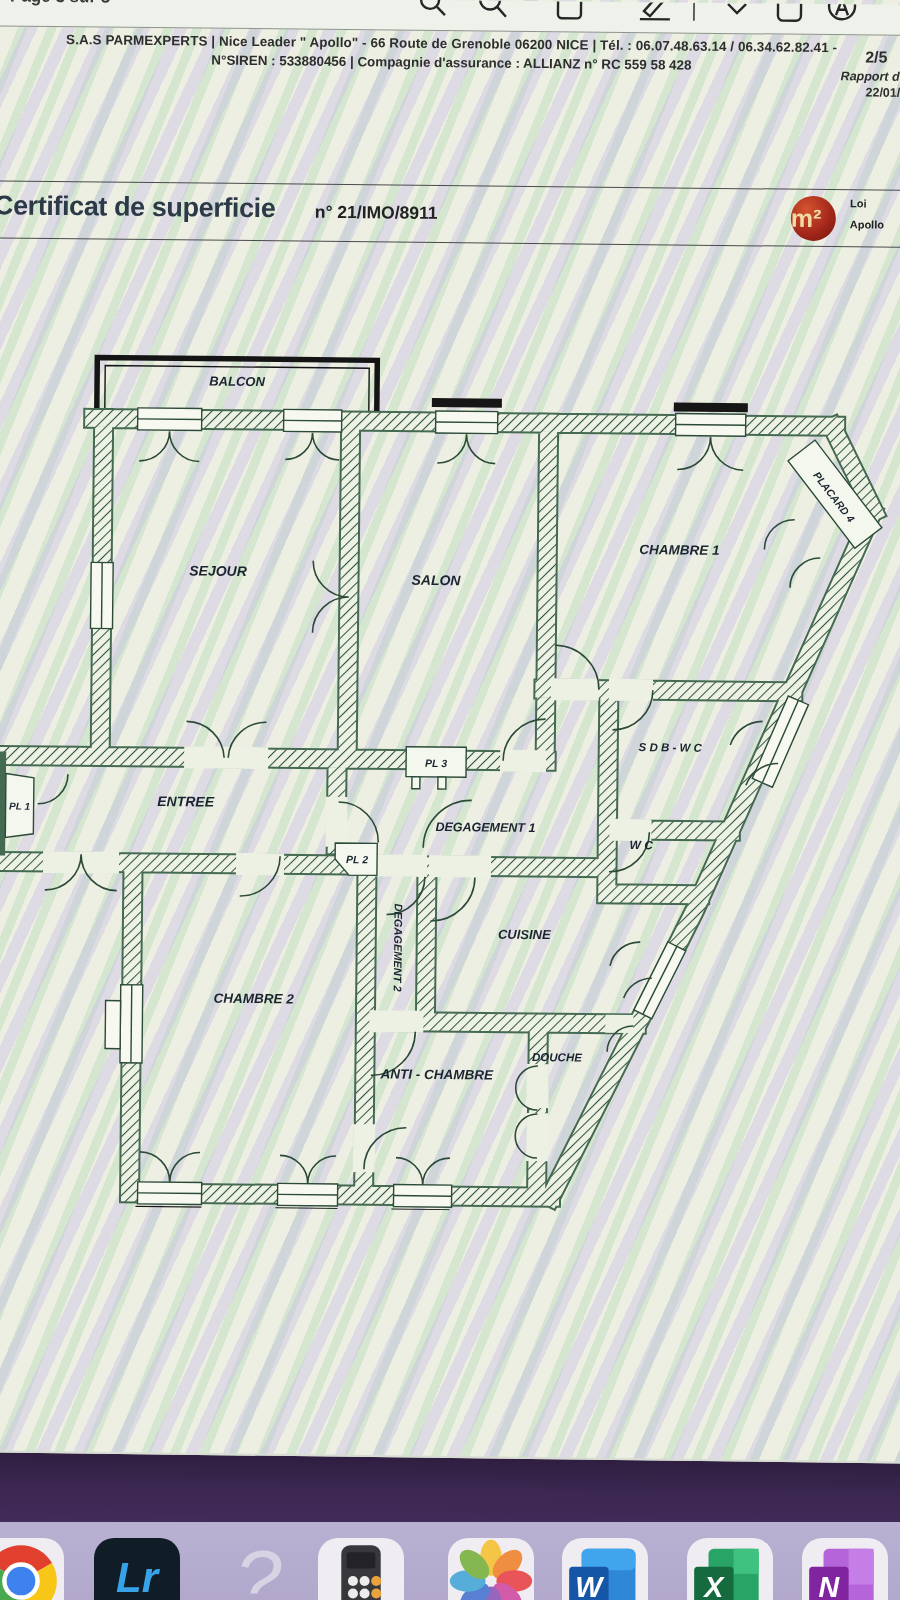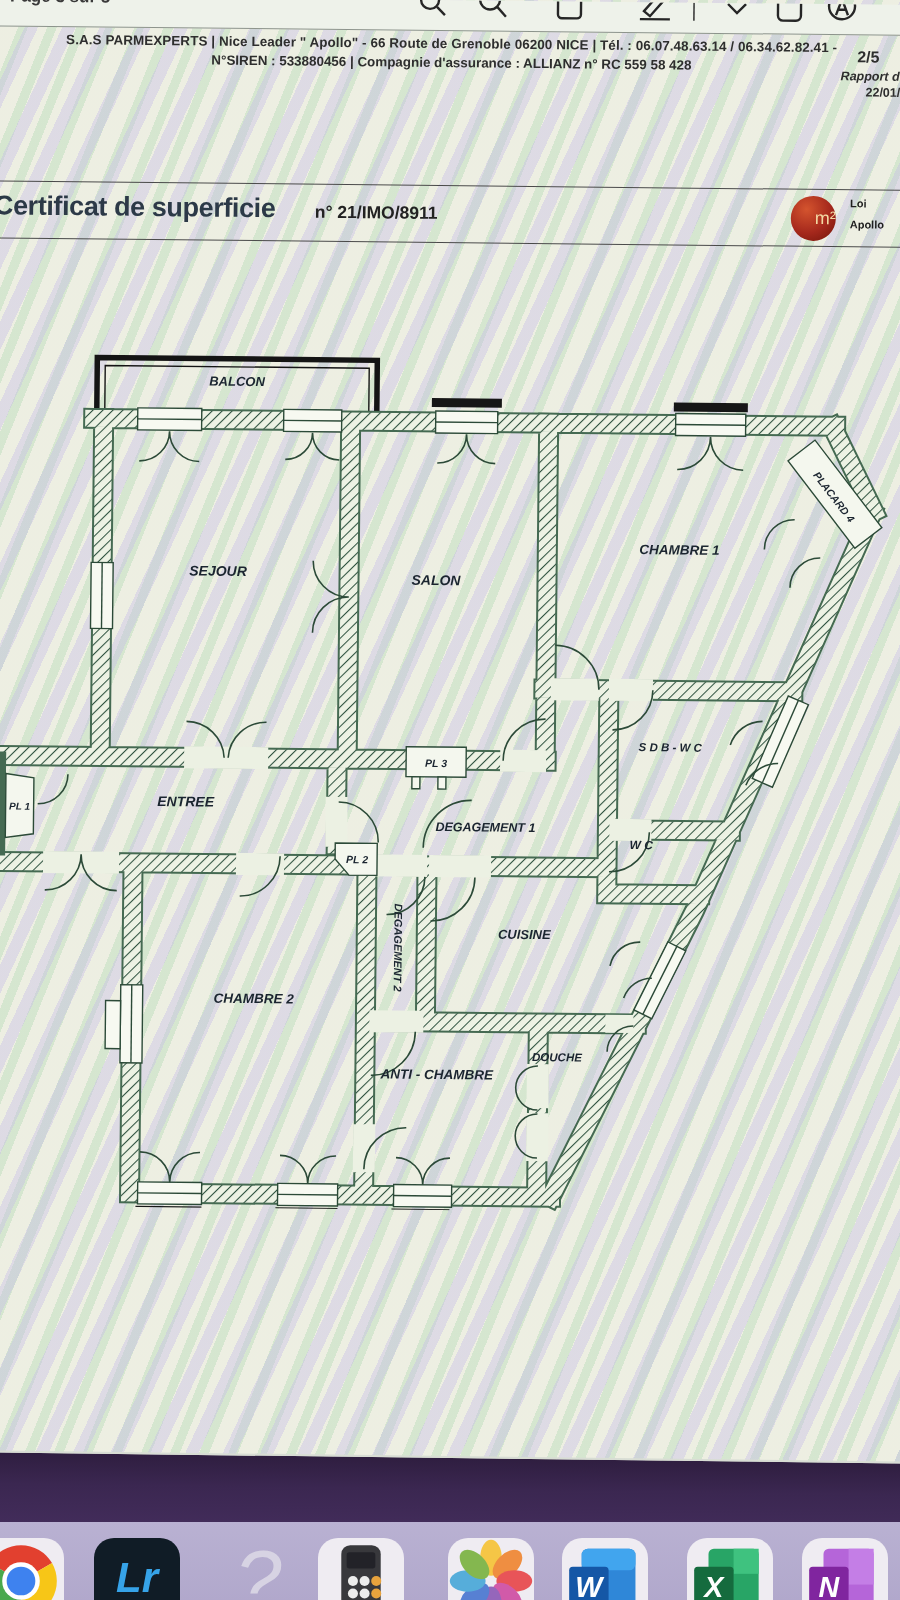--- a/index.html
+++ b/index.html
@@ -17,32 +17,32 @@
   
   .toolbar{position:absolute;left:0;top:0;width:920px;height:30px;overflow:hidden;
     background:#eef2ea;border-bottom:1.5px solid #8d948c;}
   .page-indicator{position:absolute;left:18px;top:-9px;font-size:17px;font-weight:bold;color:#3a3a3a;}
   .tb-icons{position:absolute;left:0;top:0;width:920px;height:30px;}
   
   .hdr{position:absolute;left:0;top:36px;width:920px;text-align:center;color:#2e2e2e;}
   .hdr .l1{font-size:13.4px;font-weight:bold;letter-spacing:.1px;}
   .hdr .l2{font-size:13.4px;font-weight:bold;margin-top:4px;}
   .hdr-meta{position:absolute;right:-4px;top:44px;width:110px;text-align:right;color:#2e2e2e;}
-  .hdr-meta .pn{font-size:16px;font-weight:bold;margin-right:36px;}
+  .hdr-meta .pn{font-size:16px;font-weight:bold;margin-right:28px;}
   .hdr-meta .rl{font-size:12.5px;font-weight:bold;margin-top:3px;margin-right:8px;}
   .hdr-meta .rd{font-size:12.5px;font-weight:bold;margin-top:2px;margin-right:-6px;}
   
   .title-band{position:absolute;left:0;top:185px;width:920px;height:56px;
     border-top:1.6px solid #4a4a4a;border-bottom:1.6px solid #4a4a4a;}
   .title-main{position:absolute;left:4px;top:9px;font-size:27px;font-weight:800;
     letter-spacing:-.4px;color:#2c3947;}
   .title-num{position:absolute;left:325px;top:17px;font-size:17.5px;font-weight:bold;color:#222;}
   .badge{position:absolute;left:801px;top:6px;width:45px;height:45px;border-radius:50%;
     background:radial-gradient(circle at 35% 30%, #d4542e 0%, #a5281c 55%, #701409 100%);
-    color:#f3d9a4;text-align:right;line-height:45px;font-size:18px;font-weight:normal;}
+    color:#f3d9a4;text-align:left;line-height:45px;font-size:25px;font-weight:bold;}
   .law{position:absolute;left:860px;top:3px;font-size:11px;font-weight:bold;color:#1e1e1e;
     line-height:21px;white-space:nowrap;}
   
   .plan{position:absolute;left:10px;top:330px;}
   .rl{font-style:italic;font-weight:bold;fill:#1b2530;}
   
   .purple-band{position:absolute;left:-12px;top:1456px;width:924px;height:70px;
     transform:rotate(0.7deg);background:linear-gradient(180deg,#2f1e40 0%,#3b2751 45%,#422c5a 100%);
     border-top:2px solid #d8ddd4;}
   .dock{position:absolute;left:0;top:1522px;width:900px;height:88px;

